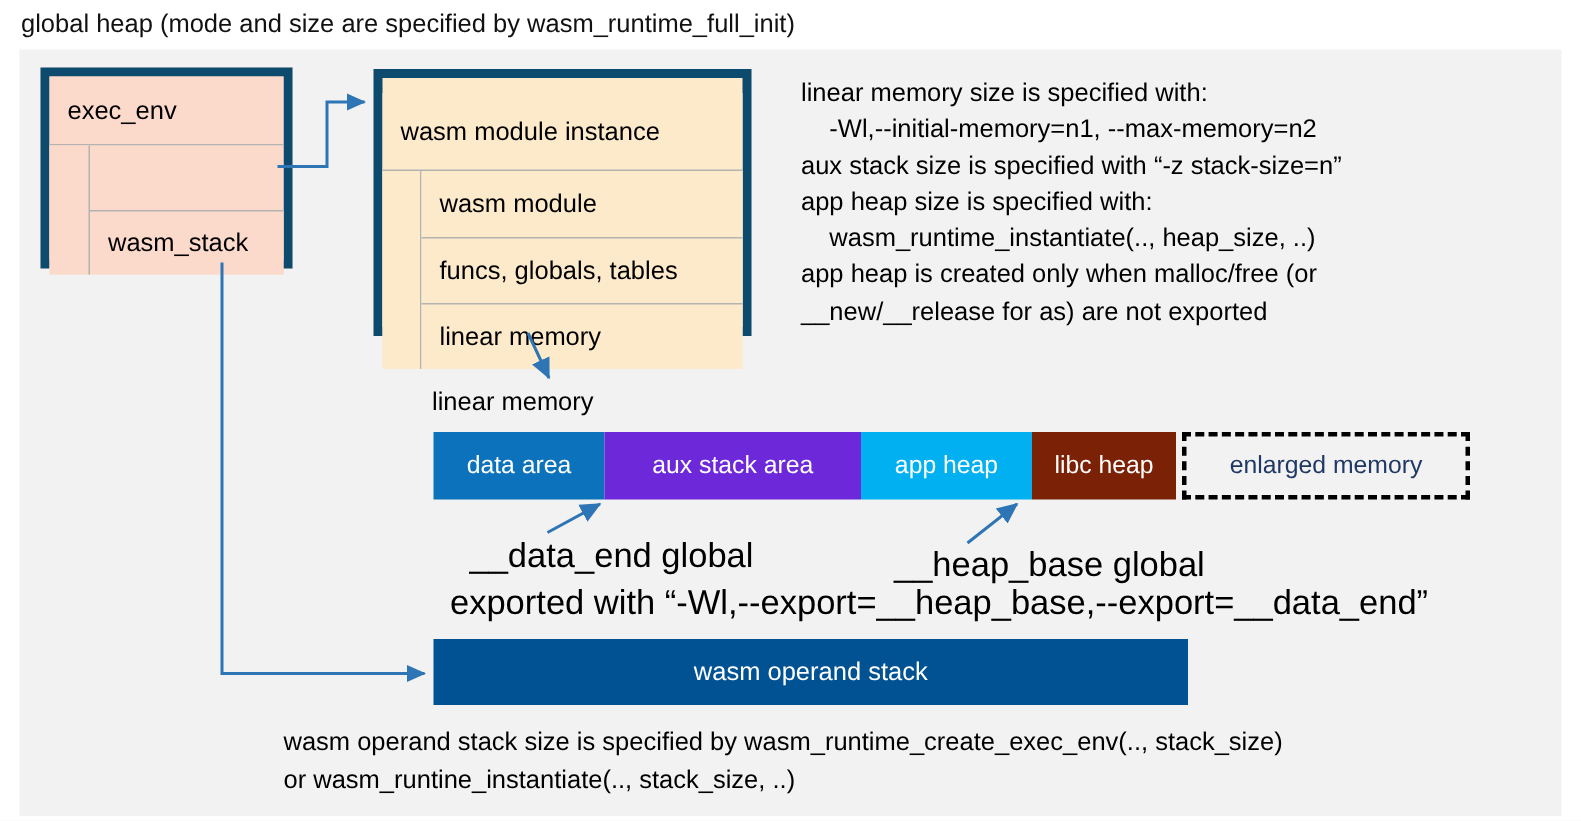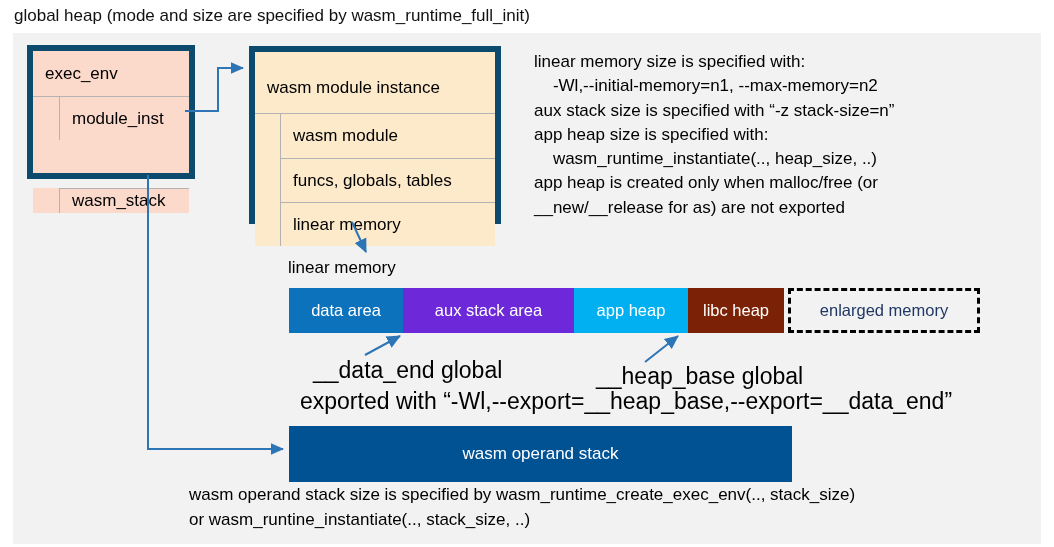--- a/index.html
+++ b/index.html
@@ -134,21 +134,21 @@
   .ann-data-end { left: 313px; top: 357px; }
   .ann-heap-base { left: 596px; top: 363px; }
   .ann-export { left: 300px; top: 388px; }
 
   
   .opstack {
     position: absolute;
     left: 289px;
     top: 426px;
     width: 503px;
-    height: 56px;
+    height: 44px;
     background: #005293;
     display: flex;
     align-items: center;
     justify-content: center;
     color: #ffffff;
     font-size: 17px;
     white-space: nowrap;
   }
 
   
@@ -177,23 +177,22 @@
 <div id="canvas">
 
   <div class="title">global heap (mode and size are specified by wasm_runtime_full_init)</div>
 
   <div class="panel"></div>
 
   <div class="stackbox execenv" style="left:27px; top:45px; width:168px; height:134px;">
     <div class="hdr" style="height:46px;">exec_env</div>
     <div class="row" style="height:43px;">
       <div class="gutter" style="width:27px;"></div>
-      <div class="rowtext">module_inst</div>
-    </div>
-    <div class="row" style="height:25px;margin-top:48px;">
+    </div>
+    <div class="row" style="height:43px;">
       <div class="gutter" style="width:27px;"></div>
       <div class="rowtext">wasm_stack</div>
     </div>
   </div>
 
   <div class="stackbox wmi" style="left:249px; top:46px; width:252px; height:178px;">
     <div class="hdr" style="height:52px;margin-top:10px;">wasm module instance</div>
     <div class="row" style="height:44px;">
       <div class="gutter" style="width:26px;"></div>
       <div class="rowtext">wasm module</div>

